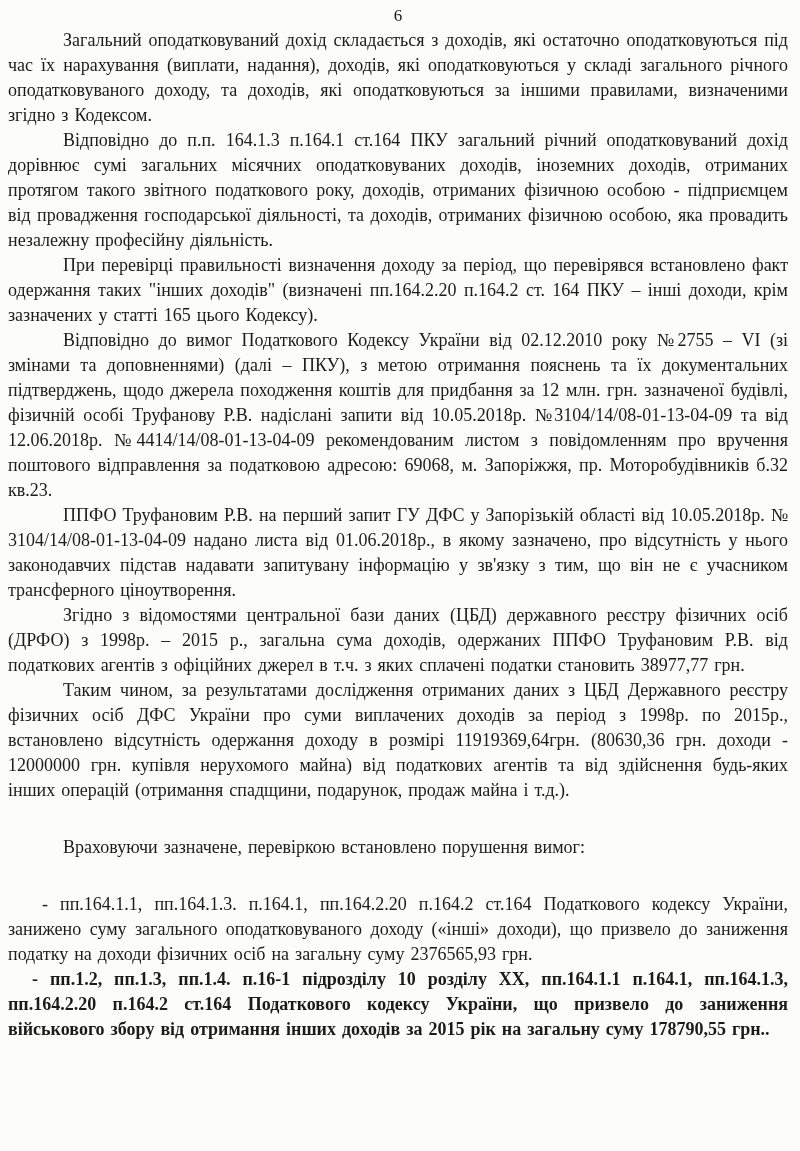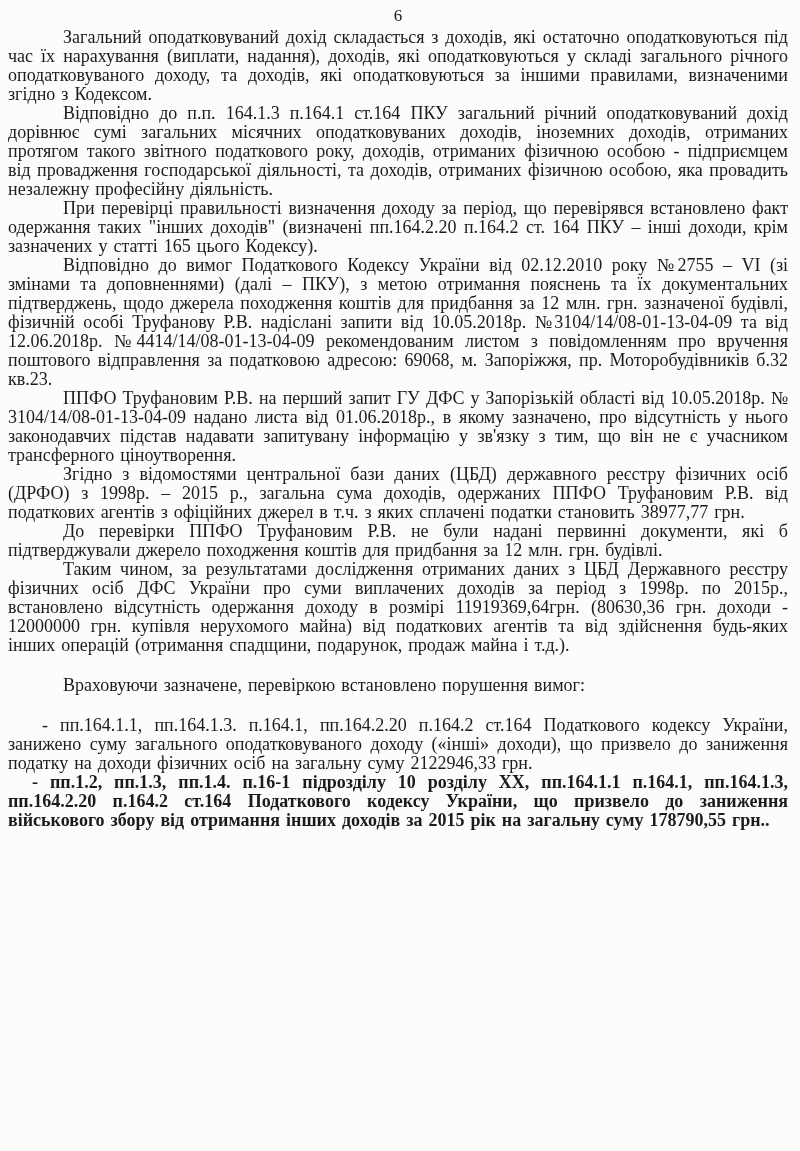--- a/index.html
+++ b/index.html
@@ -23,42 +23,41 @@
   }
   .page-number {
     text-align: center;
     font-size: 17px;
     line-height: 20px;
     margin-bottom: 2px;
   }
   .para {
     margin: 0;
     font-size: 18px;
-    line-height: 19px;
+    line-height: 25px;
     text-align: justify;
     text-indent: 55px;
     word-spacing: 1.5px;
   }
   .gap-above {
-    margin-top: 21px;
+    margin-top: 32px;
   }
   .hang-1 { text-indent: 34px; }
   .hang-2 { text-indent: 24px; font-weight: bold; }
   .hang-3 { text-indent: 16px; }
 </style>
 </head>
 <body>
 
 <div class="page">
   <div class="page-number">6</div>
 
   <p class="para">Загальний оподатковуваний дохід складається з доходів, які остаточно оподатковуються під час їх нарахування (виплати, надання), доходів, які оподатковуються у складі загального річного оподатковуваного доходу, та доходів, які оподатковуються за іншими правилами, визначеними згідно з Кодексом.</p>
   <p class="para">Відповідно до п.п. 164.1.3 п.164.1 ст.164 ПКУ загальний річний оподатковуваний дохід дорівнює сумі загальних місячних оподатковуваних доходів, іноземних доходів, отриманих протягом такого звітного податкового року, доходів, отриманих фізичною особою - підприємцем від провадження господарської діяльності, та доходів, отриманих фізичною особою, яка провадить незалежну професійну діяльність.</p>
   <p class="para">При перевірці правильності визначення доходу за період, що перевірявся встановлено факт одержання таких "інших доходів" (визначені пп.164.2.20 п.164.2 ст. 164 ПКУ – інші доходи, крім зазначених у статті 165 цього Кодексу).</p>
   <p class="para">Відповідно до вимог Податкового Кодексу України від 02.12.2010 року №2755 – VI (зі змінами та доповненнями) (далі – ПКУ), з метою отримання пояснень та їх документальних підтверджень, щодо джерела походження коштів для придбання за 12 млн. грн. зазначеної будівлі, фізичній особі Труфанову Р.В. надіслані запити від 10.05.2018р. №3104/14/08-01-13-04-09 та від 12.06.2018р. №4414/14/08-01-13-04-09 рекомендованим листом з повідомленням про вручення поштового відправлення за податковою адресою: 69068, м. Запоріжжя, пр. Моторобудівників б.32 кв.23.</p>
   <p class="para">ППФО Труфановим Р.В. на перший запит ГУ ДФС у Запорізькій області від 10.05.2018р. № 3104/14/08-01-13-04-09 надано листа від 01.06.2018р., в якому зазначено, про відсутність у нього законодавчих підстав надавати запитувану інформацію у зв'язку з тим, що він не є учасником трансферного ціноутворення.</p>
   <p class="para">Згідно з відомостями центральної бази даних (ЦБД) державного реєстру фізичних осіб (ДРФО) з 1998р. – 2015 р., загальна сума доходів, одержаних ППФО Труфановим Р.В. від податкових агентів з офіційних джерел в т.ч. з яких сплачені податки становить 38977,77 грн.</p>
-  <p class="para">До перевірки ППФО Труфановим Р.В. не були надані первинні документи, які б підтверджували джерело походження коштів для придбання за 12 млн. грн. будівлі.</p>
   <p class="para">Таким чином, за результатами дослідження отриманих даних з ЦБД Державного реєстру фізичних осіб ДФС України про суми виплачених доходів за період з 1998р. по 2015р., встановлено відсутність одержання доходу в розмірі 11919369,64грн. (80630,36 грн. доходи - 12000000 грн. купівля нерухомого майна) від податкових агентів та від здійснення будь-яких інших операцій (отримання спадщини, подарунок, продаж майна і т.д.).</p>
   <p class="para gap-above">Враховуючи зазначене, перевіркою встановлено порушення вимог:</p>
-  <p class="para gap-above hang-1">- пп.164.1.1, пп.164.1.3. п.164.1, пп.164.2.20 п.164.2 ст.164 Податкового кодексу України, занижено суму загального оподатковуваного доходу («інші» доходи), що призвело до заниження податку на доходи фізичних осіб на загальну суму 2122946,33 грн.</p>
+  <p class="para gap-above hang-1">- пп.164.1.1, пп.164.1.3. п.164.1, пп.164.2.20 п.164.2 ст.164 Податкового кодексу України, занижено суму загального оподатковуваного доходу («інші» доходи), що призвело до заниження податку на доходи фізичних осіб на загальну суму 2376565,93 грн.</p>
   <p class="para hang-2">- пп.1.2, пп.1.3, пп.1.4. п.16-1 підрозділу 10 розділу ХХ, пп.164.1.1 п.164.1, пп.164.1.3, пп.164.2.20 п.164.2 ст.164 Податкового кодексу України, що призвело до заниження військового збору від отримання інших доходів  за 2015 рік на загальну суму  178790,55 грн..</p>
 </div>
 
 </body></html>

